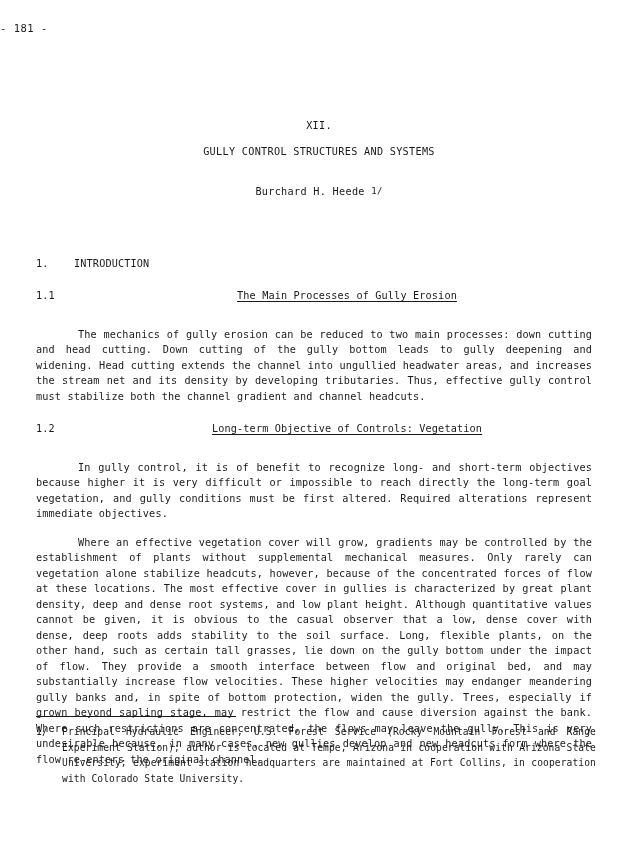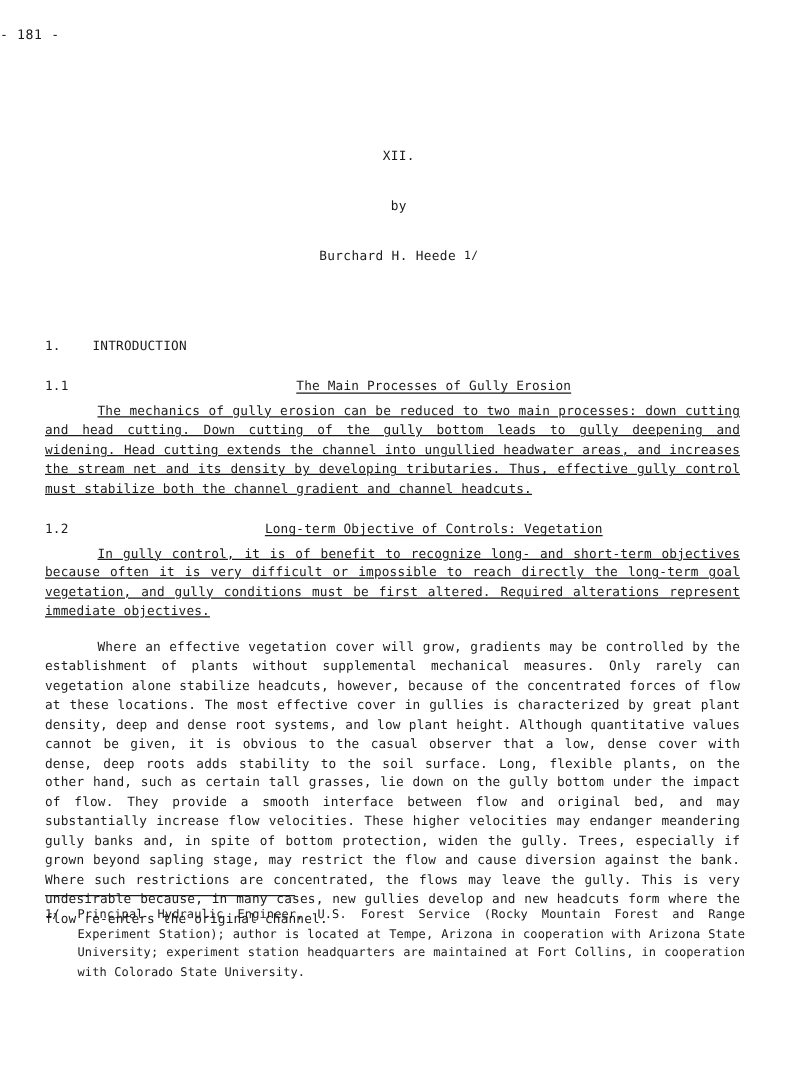--- a/index.html
+++ b/index.html
@@ -90,22 +90,21 @@
     text-align: center;
   }
   p.para {
     margin: 13px 0 0 0;
     text-align: justify;
     text-justify: inter-character;
     text-indent: 42px;
     white-space: normal;
   }
   p.para.first-after-head {
-    margin-top: 4px;
-    text-decoration: underline;
+    margin-top: 23px;
   }
   .footnote-rule {
     position: absolute;
     left: 36px;
     top: 694px;
     width: 200px;
     height: 1px;
     background: #1a1a1a;
   }
   .footnote {
@@ -129,21 +128,21 @@
 </style>
 </head>
 <body>
 
 <div class="page">
 
   <div class="page-number">- 181 -</div>
 
   <div class="title-block">
     <span class="numeral">XII.</span>
-    <span class="byline">by</span>
+    <span class="doc-title">GULLY CONTROL STRUCTURES AND SYSTEMS</span>
     <span class="author"><span>Burchard H. Heede</span> <sup>1/</sup></span>
   </div>
 
   <div class="body-area">
 
     <div class="sec-heading">
       <span class="num">1.</span>
       <span class="label">INTRODUCTION</span>
     </div>
 
@@ -152,21 +151,21 @@
       <span class="label">The Main Processes of Gully Erosion</span>
     </div>
 
     <p class="para first-after-head">The mechanics of gully erosion can be reduced to two main processes:  down cutting and head cutting.  Down cutting of the gully bottom leads to gully deepening and widening.  Head cutting extends the channel into ungullied headwater areas, and increases the stream net and its density by developing tributaries.  Thus, effective gully control must stabilize both the channel gradient and channel headcuts.</p>
 
     <div class="subsec-heading">
       <span class="num">1.2</span>
       <span class="label">Long-term Objective of Controls: Vegetation</span>
     </div>
 
-    <p class="para first-after-head">In gully control, it is of benefit to recognize long- and short-term objectives because often it is very difficult or impossible to reach directly the long-term goal vegetation, and gully conditions must be first altered.  Required alterations represent immediate objectives.</p>
+    <p class="para first-after-head">In gully control, it is of benefit to recognize long- and short-term objectives because higher it is very difficult or impossible to reach directly the long-term goal vegetation, and gully conditions must be first altered.  Required alterations represent immediate objectives.</p>
 
     <p class="para">Where an effective vegetation cover will grow, gradients may be controlled by the establishment of plants without supplemental mechanical measures.  Only rarely can vegetation alone stabilize headcuts, however, because of the concentrated forces of flow at these locations.  The most effective cover in gullies is characterized by great plant density, deep and dense root systems, and low plant height.  Although quantitative values cannot be given, it is obvious to the casual observer that a low, dense cover with dense, deep roots adds stability to the soil surface.  Long, flexible plants, on the other hand, such as certain tall grasses, lie down on the gully bottom under the impact of flow.  They provide a smooth interface between flow and original bed, and may substantially increase flow velocities.  These higher velocities may endanger meandering gully banks and, in spite of bottom protection, widen the gully.  Trees, especially if grown beyond sapling stage, may restrict the flow and cause diversion against the bank.  Where such restrictions are concentrated, the flows may leave the gully.  This is very undesirable because, in many cases, new gullies develop and new headcuts form where the flow re-enters the original channel.</p>
 
   </div>
 
   <div class="footnote-rule"></div>
 
   <div class="footnote">
     <span class="marker">1/</span>
     <span class="fn-text">Principal Hydraulic Engineer, U.S. Forest Service (Rocky Mountain Forest and Range Experiment Station); author is located at Tempe, Arizona in cooperation with Arizona State University; experiment station headquarters are maintained at Fort Collins, in cooperation with Colorado State University.</span>

